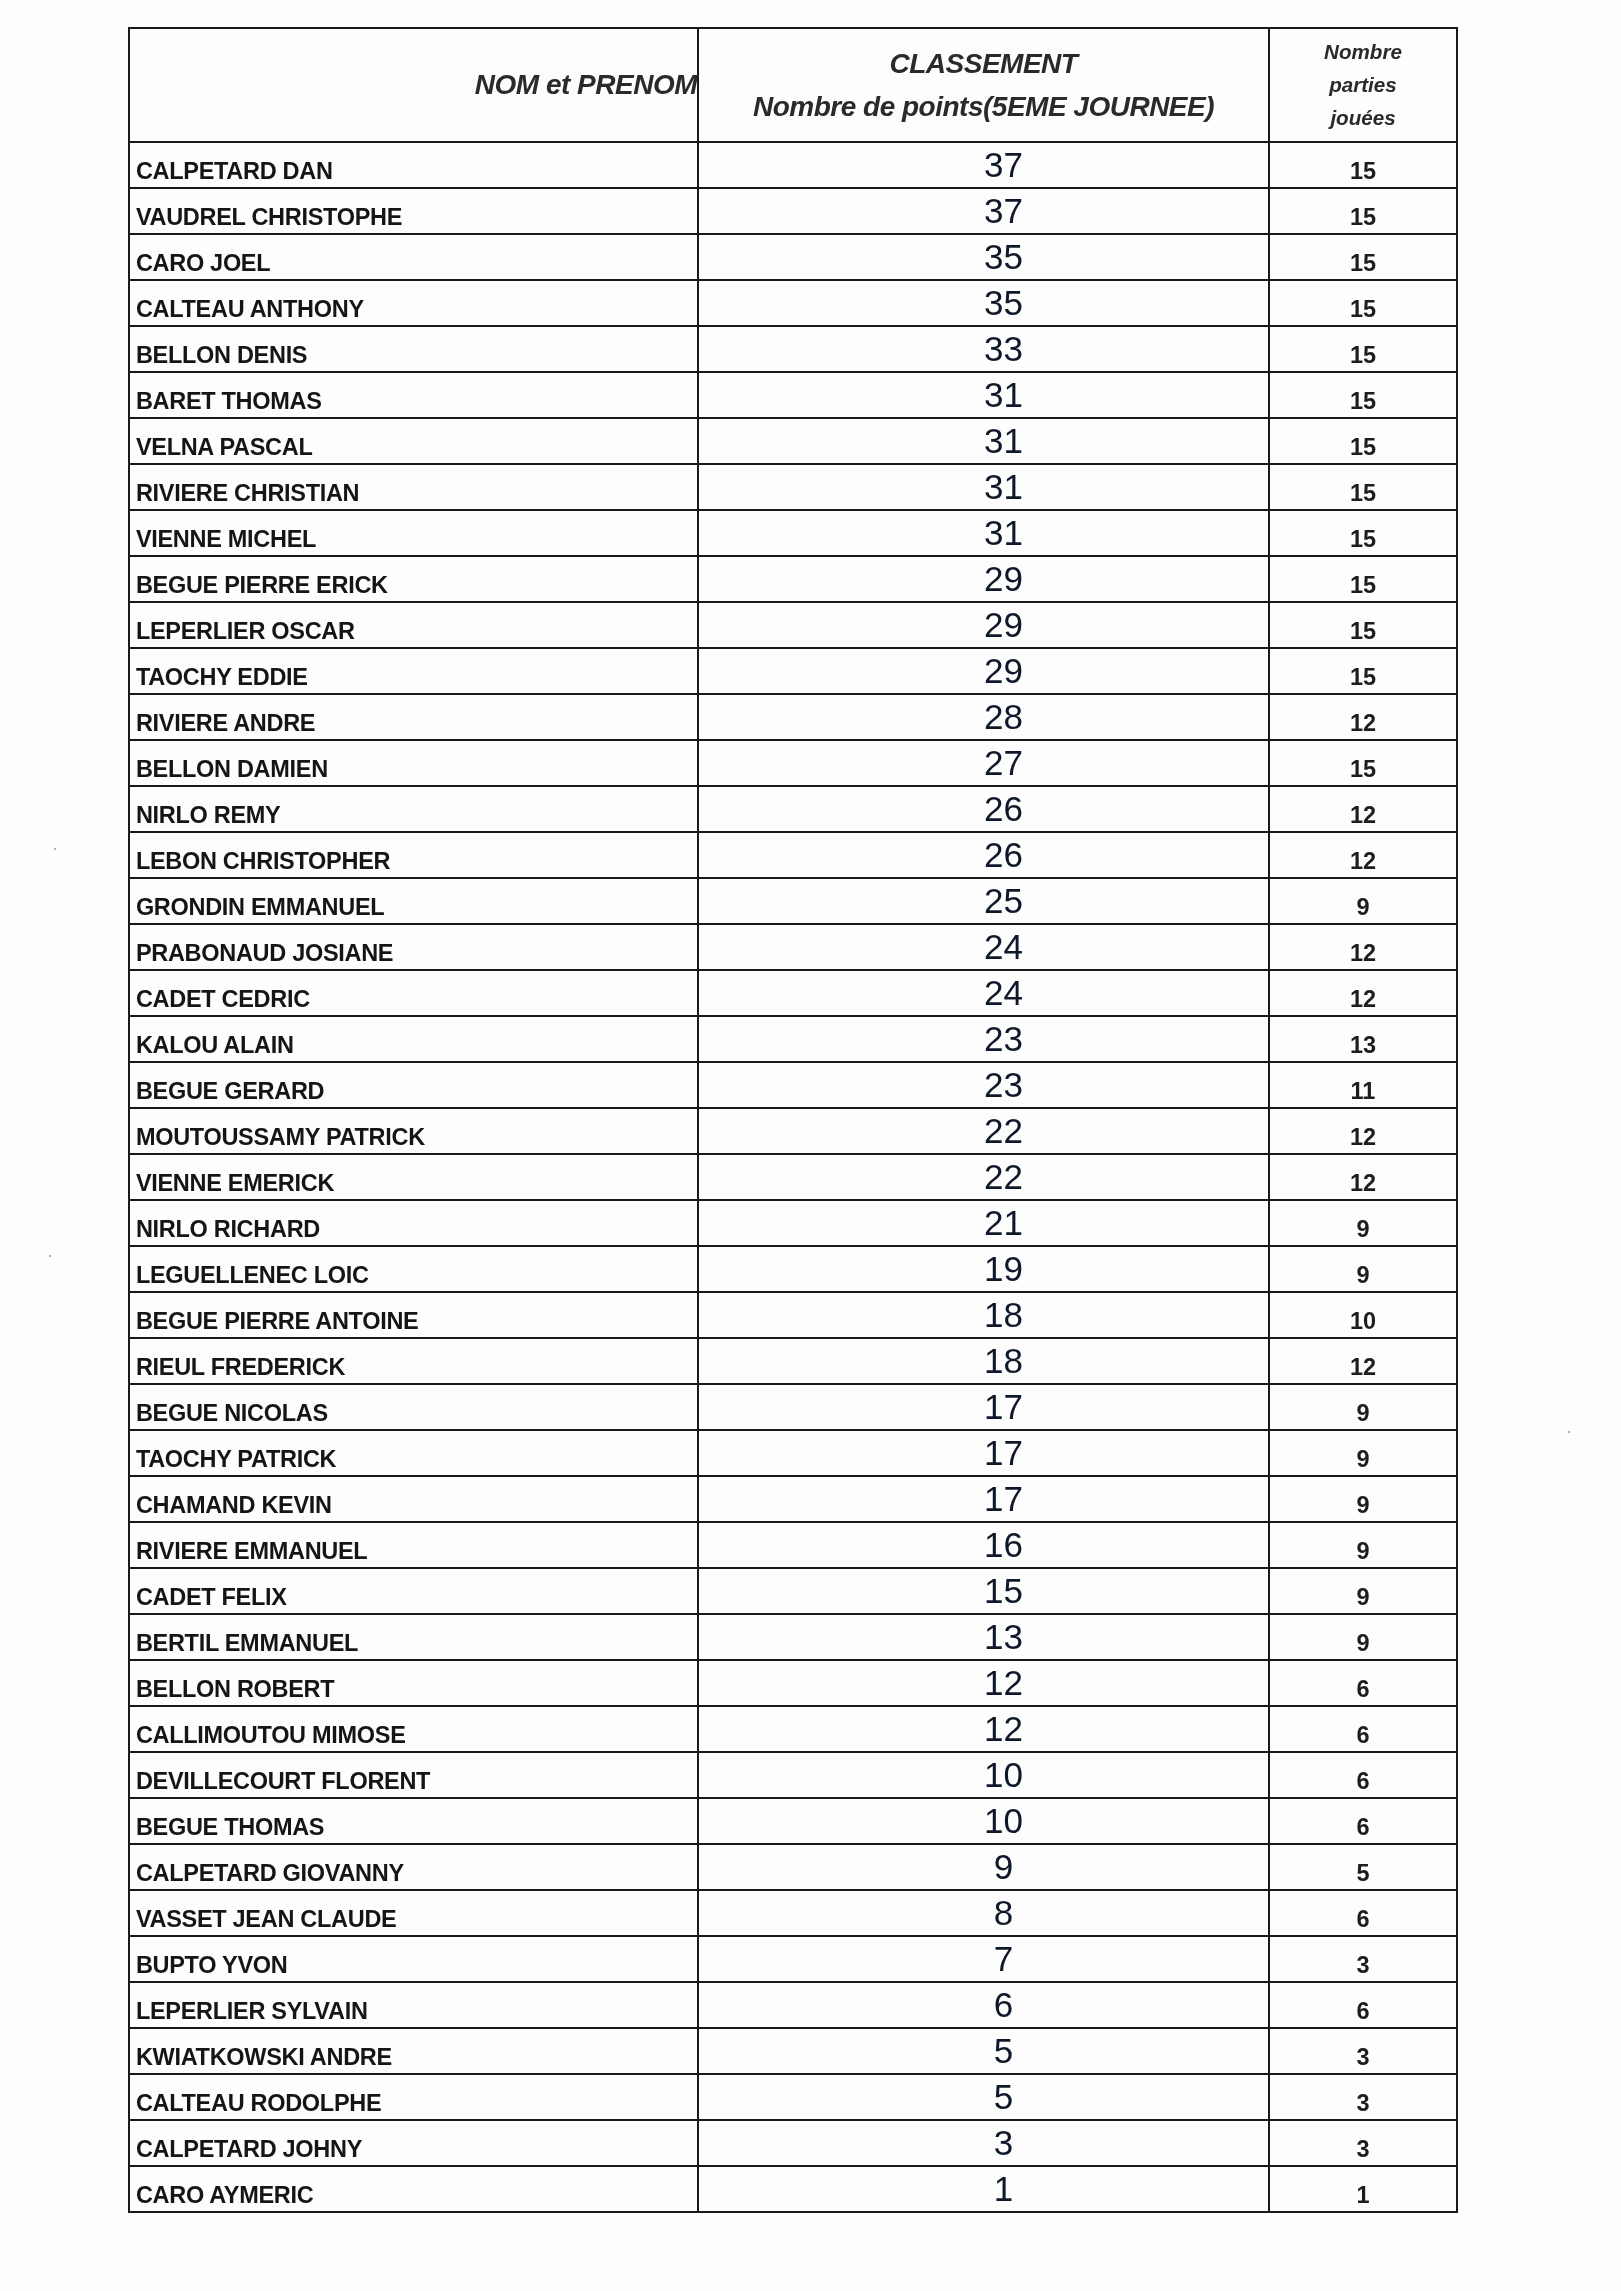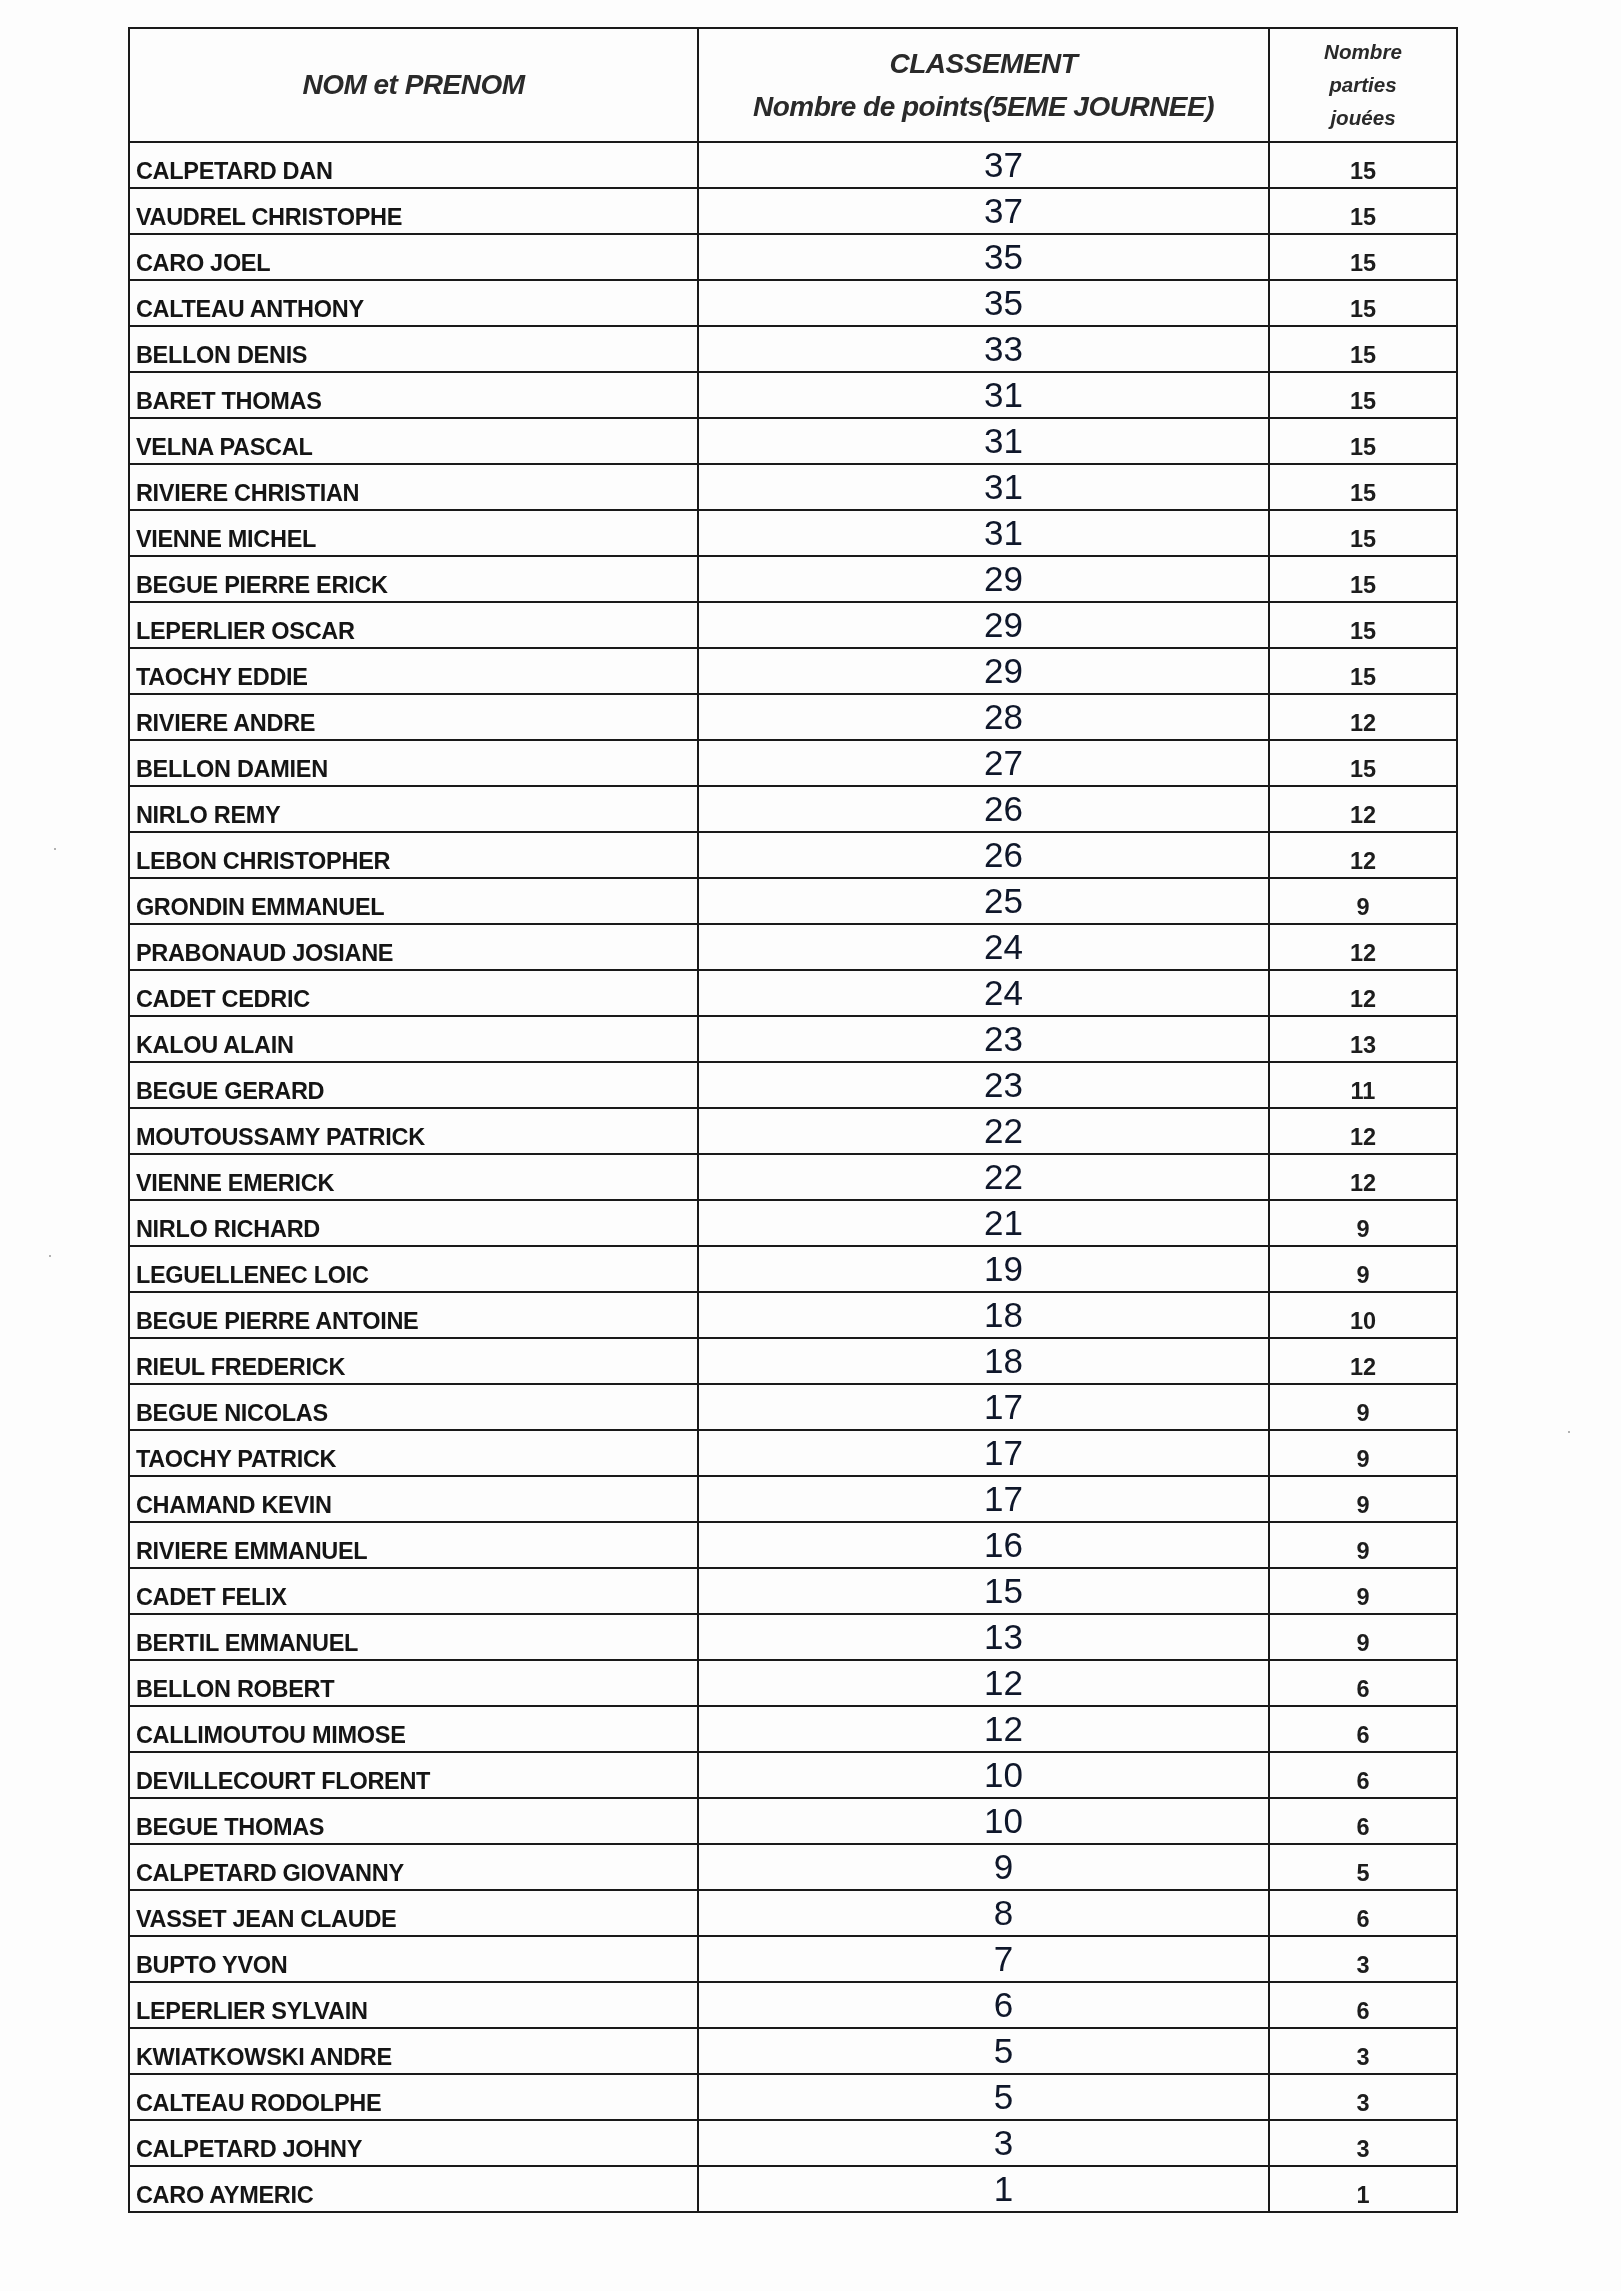--- a/index.html
+++ b/index.html
@@ -8,21 +8,21 @@
   .page { position: absolute; left: 0; top: 0; width: 1621px; height: 2292px; background: #fdfdfd; }
   table.standings {
     position: absolute; left: 128px; top: 26.5px; width: 1329px;
     border-collapse: collapse; table-layout: fixed;
   }
   table.standings col.c-name { width: 569px; }
   table.standings col.c-pts { width: 571px; }
   table.standings col.c-games { width: 188px; }
   th, td { border: 2px solid #1a1a1a; padding: 0; }
   thead th { height: 112px; font-style: italic; font-weight: bold; color: #2a2a2a; vertical-align: middle; text-align: center; }
-  th.h-name { font-size: 28px; letter-spacing: -0.5px; }
+  th.h-name { font-size: 28px; letter-spacing: -0.5px; text-align: right; }
   th.h-pts { font-size: 28px; line-height: 43px; letter-spacing: -0.5px; }
   th.h-games { font-size: 20.6px; line-height: 33px; font-style: italic; }
   tbody td { height: 42px; }
   td.name { font-weight: bold; font-size: 23.5px; padding-left: 5.9px; text-align: left; vertical-align: bottom; padding-bottom: 2px; letter-spacing: -0.3px; color: #151515; }
   td.pts { font-weight: normal; font-size: 35px; text-align: center; vertical-align: middle; line-height: 39px; color: #0f172a; padding-left: 40px; }
   td.games { font-weight: bold; font-size: 23.5px; text-align: center; vertical-align: bottom; padding-bottom: 2px; color: #1d1d1d; }
   .speck { position: absolute; width: 2px; height: 2px; background: #999; border-radius: 1px; }
 </style>
 </head>
 <body>

